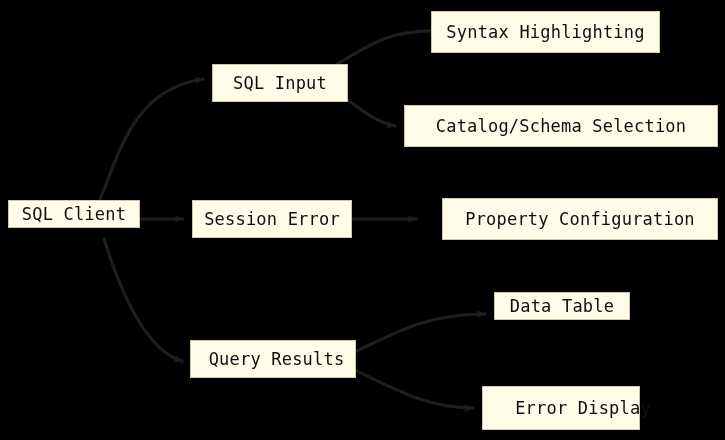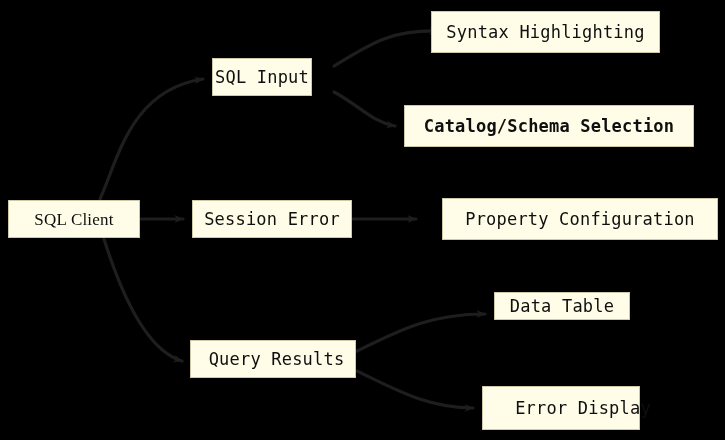--- a/index.html
+++ b/index.html
@@ -58,41 +58,41 @@
       <path d="M 141,219 L 183,219"></path>
       <path d="M 104,239 C 120,290 145,350 182,361"></path>
       <path d="M 334,66 C 370,44 390,30 438,31"></path>
       <path d="M 334,92 C 360,106 372,122 395,126"></path>
       <path d="M 353,219 L 416,219"></path>
       <path d="M 357,351 C 400,330 430,314 485,314"></path>
       <path d="M 357,371 C 400,392 430,408 473,408"></path>
     </g>
   </svg>
 
-  <div class="node" style="left:8px; top:200px; width:132px; height:38px;font-family:Liberation Serif, serif;">
+  <div class="node" style="left:8px; top:200px; width:132px; height:28px;">
     <span class="node-label">SQL Client</span>
   </div>
 
-  <div class="node" style="left:212px; top:58px; width:100px; height:38px;">
+  <div class="node" style="left:212px; top:64px; width:136px; height:38px;">
     <span class="node-label">SQL Input</span>
   </div>
 
   <div class="node" style="left:192px; top:200px; width:160px; height:38px;">
     <span class="node-label">Session Error</span>
   </div>
 
   <div class="node" style="left:190px; top:340px; width:166px; height:38px;padding-left:7px;">
     <span class="node-label">Query Results</span>
   </div>
 
   <div class="node" style="left:431px; top:11px; width:229px; height:42px;">
     <span class="node-label">Syntax Highlighting</span>
   </div>
 
-  <div class="node" style="left:404px; top:105px; width:290px; height:42px;font-weight:bold;">
+  <div class="node" style="left:404px; top:105px; width:314px; height:42px;">
     <span class="node-label">Catalog/Schema Selection</span>
   </div>
 
   <div class="node" style="left:442px; top:198px; width:276px; height:42px;">
     <span class="node-label">Property Configuration</span>
   </div>
 
   <div class="node" style="left:494px; top:292px; width:136px; height:28px;">
     <span class="node-label">Data Table</span>
   </div>

